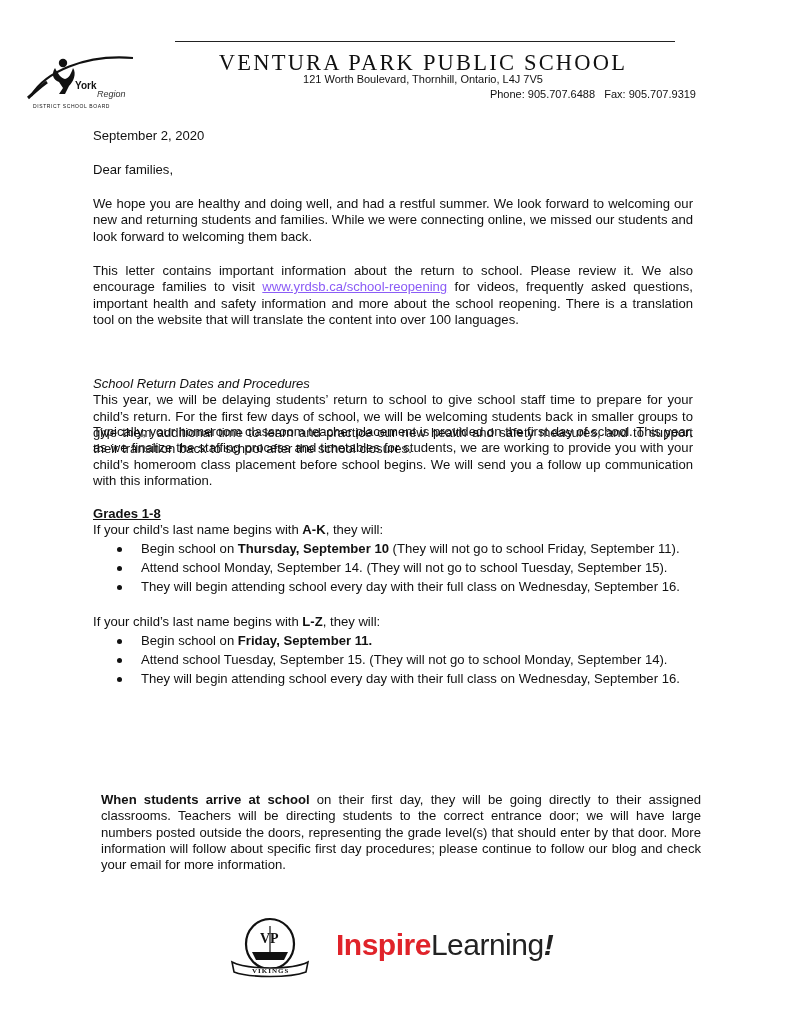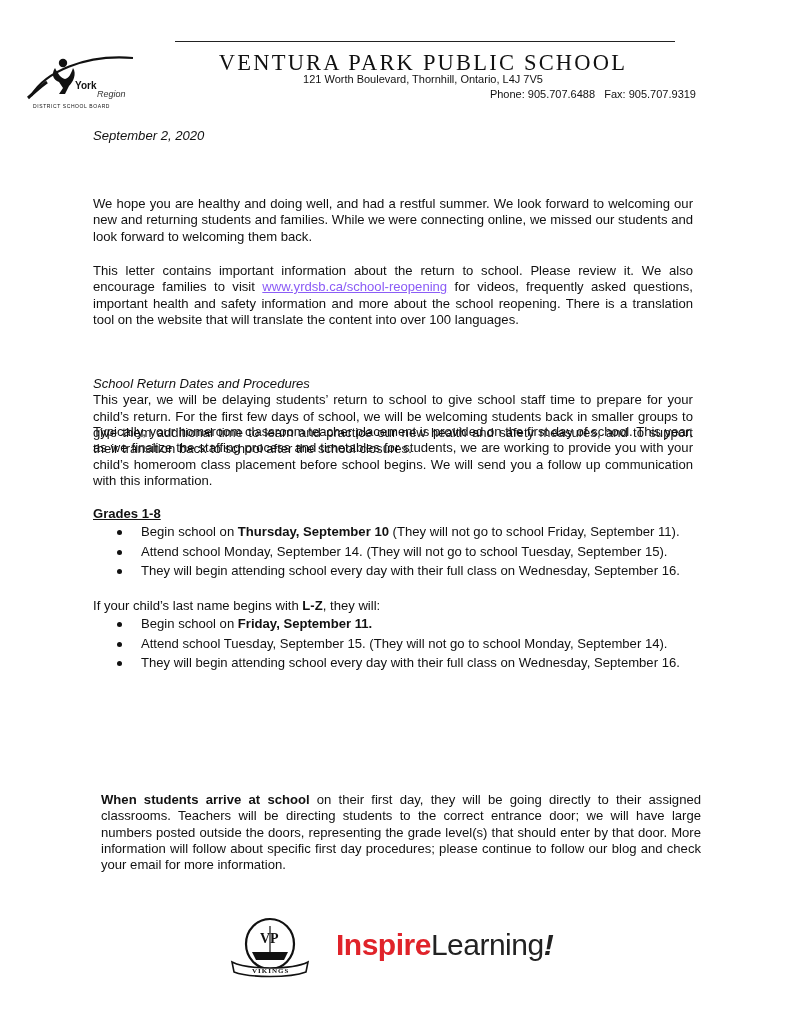--- a/index.html
+++ b/index.html
@@ -8,21 +8,21 @@
 
   .header-rule { position:absolute; left:175px; top:41px; width:500px; height:1px; background:#222; }
   .logo-yrdsb { position:absolute; left:25px; top:52px; width:115px; height:58px; }
   .school-name { position:absolute; left:150px; top:50px; width:546px; text-align:center; font-family:Liberation Serif, serif; font-size:22.5px; letter-spacing:2.2px; color:#111; }
   .address-line, .phone-line { position:absolute; left:150px; width:546px; text-align:center; font-size:11px; color:#111; }
   .address-line { top:73px; }
   .phone-line { top:88px;text-align:right; }
 
   .body-text { position:absolute; left:93px; width:600px; font-size:13.1px; line-height:16.3px; color:#111; }
   .just { text-align:justify; text-align-last:left; }
-  .date { top:128px;font-style:italic; }
+  .date { top:128px; }
   .salutation { top:162px; }
   .p1 { top:196px; }
   .p2 { top:263px; }
   .p3 { top:424px; }
   .grades { top:506px; }
   .p5 { top:792px;margin-left:8px; }
 
   a.link { color:#8b5cf6; text-decoration:underline; }
   .section-heading { font-style:italic;margin-top:48px; }
   .grades-heading { font-weight:bold; text-decoration:underline; }
@@ -57,34 +57,36 @@
       <text x="72" y="45" font-family="Liberation Sans, sans-serif" font-size="9" font-style="italic" fill="#333">Region</text>
       <text x="8" y="56" font-family="Liberation Sans, sans-serif" font-size="5" letter-spacing="0.6" fill="#111">DISTRICT SCHOOL BOARD</text>
     </svg>
   </div>
 
   <div class="school-name">VENTURA PARK PUBLIC SCHOOL</div>
   <div class="address-line">121 Worth Boulevard, Thornhill, Ontario, L4J 7V5</div>
   <div class="phone-line" style="white-space:pre;">Phone: 905.707.6488   Fax: 905.707.9319</div>
 
   <div class="body-text date">September 2, 2020</div>
+  <div class="body-text salutation">Dear families,</div>
 
   <div class="body-text just p1">We hope you are healthy and doing well, and had a restful summer. We look forward to welcoming our new and returning students and families. While we were connecting online, we missed our students and look forward to welcoming them back.</div>
 
   <div class="body-text just p2">
     <span>This letter contains important information about the return to school. Please review it. We also encourage families to visit </span><a class="link">www.yrdsb.ca/school-reopening</a><span> for videos, frequently asked questions, important health and safety information and more about the school reopening. There is a translation tool on the website that will translate the content into over 100 languages.</span>
     <div class="section-heading">School Return Dates and Procedures</div>
     <div>This year, we will be delaying students’ return to school to give school staff time to prepare for your child’s return. For the first few days of school, we will be welcoming students back in smaller groups to give them additional time to learn and practice our new health and safety measures, and to support their transition back to school after the school closures.</div>
   </div>
 
   <div class="body-text just p3">Typically, your homeroom classroom teacher placement is provided on the first day of school. This year, as we finalize the staffing process and timetables for students, we are working to provide you with your child’s homeroom class placement before school begins. We will send you a follow up communication with this information.</div>
 
   <div class="body-text just grades">
     <div class="grades-heading">Grades 1-8</div>
 
+    <div><span>If your child’s last name begins with </span><b>A-K</b><span>, they will:</span></div>
     <ul class="bullets">
       <li><span>Begin school on </span><b>Thursday, September 10</b><span> (They will not go to school Friday, September 11).</span></li>
       <li><span>Attend school Monday, September 14. (They will not go to school Tuesday, September 15).</span></li>
       <li><span>They will begin attending school every day with their full class on Wednesday, September 16.</span></li>
     </ul>
 
     <div class="group-gap"></div>
 
     <div><span>If your child’s last name begins with </span><b>L-Z</b><span>, they will:</span></div>
     <ul class="bullets">

